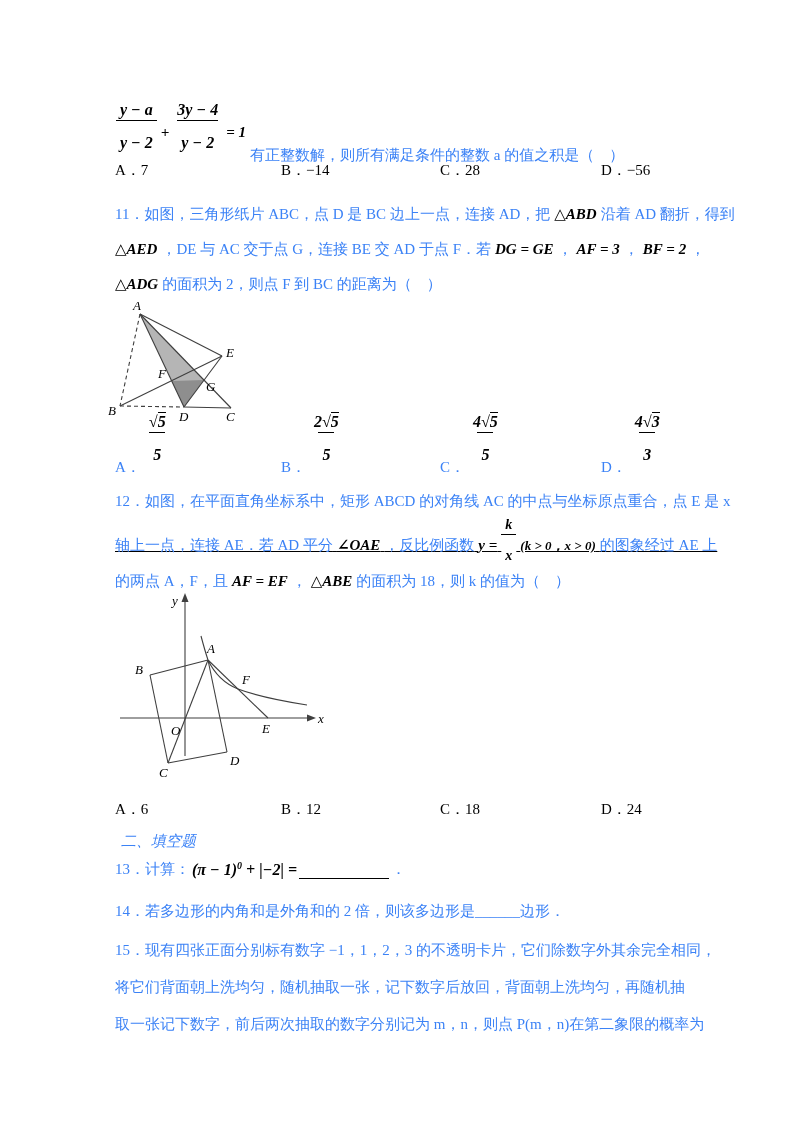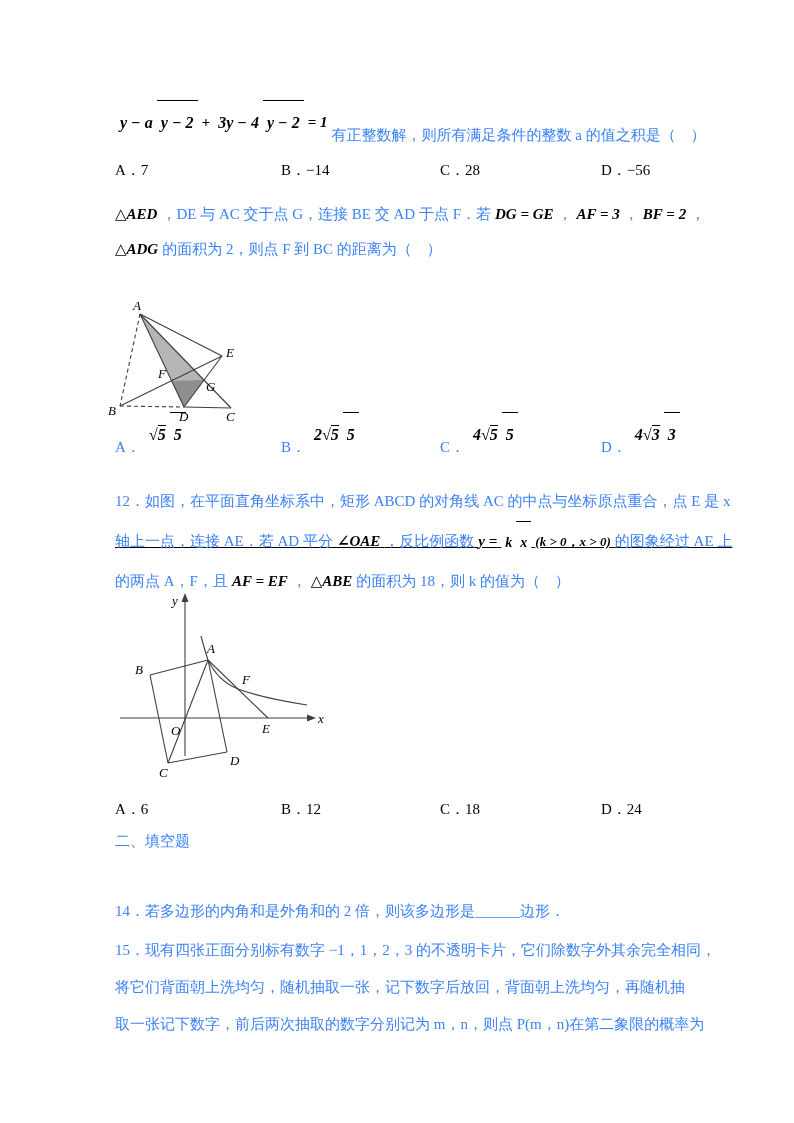--- a/index.html
+++ b/index.html
@@ -10,21 +10,21 @@
     font-family:"Liberation Serif","DejaVu Serif",serif;
     overflow:hidden;
   }
   .abs { position:absolute; }
   .cjk { font-size:15px; color:#3b82f6; }
   .math {
     font-family:"Liberation Serif","DejaVu Serif",serif;
     font-weight:bold; font-style:italic; font-size:15px; color:#000;
   }
   .frac {
-    display:inline-flex; flex-direction:row; align-items:center;
+    display:inline-flex; flex-direction:column; align-items:center;
     text-align:center; font-weight:bold; font-style:italic;
     font-family:"Liberation Serif","DejaVu Serif",serif;
     line-height:1.25; vertical-align:middle;
   }
   .frac .num { padding:0 4px; }
   .frac .den { border-top:1.4px solid #000; padding:12px 4px; }
   .rad { border-top:1.4px solid #000; }
   .opts {
     left:115px; display:grid; grid-template-columns:166px 159px 161px 1fr;
     width:660px; font-size:15px;
@@ -65,20 +65,25 @@
   </div>
 
   <div class="abs opts" style="top:161px;">
     <span>A．7</span>
     <span>B．−14</span>
     <span>C．28</span>
     <span>D．−56</span>
   </div>
 
   <div class="abs" style="left:115px; top:196px;">
+    <div class="line">
+      <span class="cjk">11．如图，三角形纸片 ABC，点 D 是 BC 边上一点，连接 AD，把</span>
+      <span class="math">△ABD</span>
+      <span class="cjk">沿着 AD 翻折，得到</span>
+    </div>
     <div class="line">
       <span class="math">△AED</span>
       <span class="cjk">，DE 与 AC 交于点 G，连接 BE 交 AD 于点 F．若</span>
       <span class="math">DG = GE</span>
       <span class="cjk">，</span>
       <span class="math">AF = 3</span>
       <span class="cjk">，</span>
       <span class="math">BF = 2</span>
       <span class="cjk">，</span>
     </div>
@@ -187,22 +192,28 @@
     <text x="132" y="96">F</text>
   </svg>
 
   <div class="abs opts" style="top:800px;">
     <span>A．6</span>
     <span>B．12</span>
     <span>C．18</span>
     <span>D．24</span>
   </div>
 
-  <div class="abs cjk" style="left:115px; top:832px;">二、填空题</div>
-
+  <div class="abs cjk" style="left:121px; top:832px;font-style:italic;">二、填空题</div>
+
+  <div class="abs q13row">
+    <span class="cjk">13．计算：</span>
+    <span class="math" style="font-size:16px;"><span>(π − 1)</span><sup class="mathsup">0</sup><span> + |−2| =</span></span>
+    <span class="blank"></span>
+    <span class="cjk">．</span>
+  </div>
 
   <div class="abs cjk" style="left:115px; top:902px;">14．若多边形的内角和是外角和的 2 倍，则该多边形是______边形．</div>
 
   <div class="abs" style="left:115px; top:932px;">
     <div class="line37 cjk">15．现有四张正面分别标有数字 −1，1，2，3 的不透明卡片，它们除数字外其余完全相同，</div>
     <div class="line37 cjk">将它们背面朝上洗均匀，随机抽取一张，记下数字后放回，背面朝上洗均匀，再随机抽</div>
     <div class="line37 cjk">取一张记下数字，前后两次抽取的数字分别记为 m，n，则点 P(m，n)在第二象限的概率为</div>
   </div>
 
 </div>

